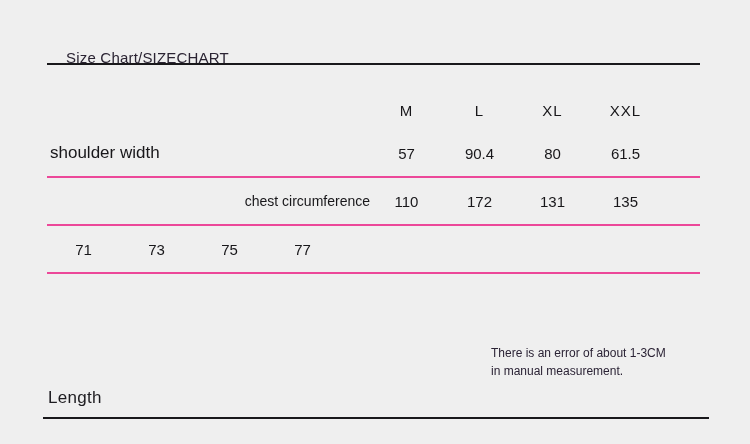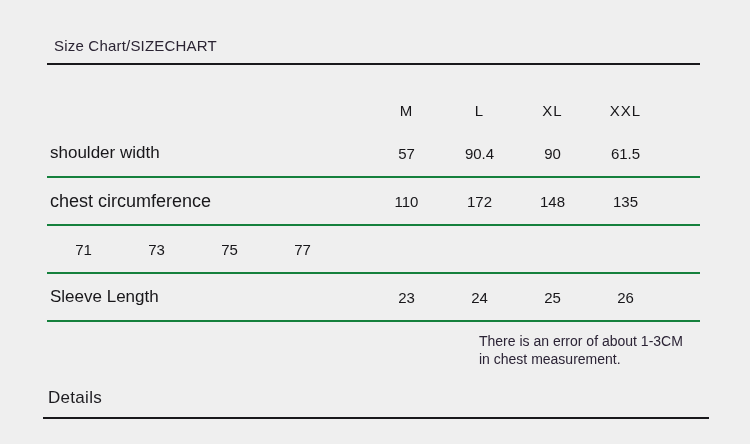--- a/index.html
+++ b/index.html
@@ -9,21 +9,21 @@
     height: 444px;
     background: #efefef;
     overflow: hidden;
     font-family: "Liberation Sans", "DejaVu Sans", sans-serif;
     color: #1a191c;
   }
   .sc-title {
     position: absolute;
     left: 50px;
     top: 34px;
-    margin: 4px;
+    margin: 16px;
     font-size: 15px;
     font-weight: 400;
     line-height: 16px;
     letter-spacing: 0.2px;
     color: #2b2433;
   }
   .rule {
     position: absolute;
     height: 2px;
     background: #19181b;
@@ -42,44 +42,44 @@
     height: 65px;
     align-items: flex-end;
     box-sizing: border-box;
     padding-bottom: 11px;
   }
   .drow {
     display: flex;
     height: 48px;
     align-items: center;
     box-sizing: border-box;
-    border-bottom: 2px solid #15803d;
+    border-bottom: 2px solid #ec4899;
   }
   .lcell {
     width: 323px;
     box-sizing: border-box;
     padding-left: 3px;
     font-size: 17px;
     color: #18171a;
   }
-  .drow.small-label .lcell { font-size: 18px; }
+  .drow.small-label .lcell { font-size: 14px; text-align: right; }
   .vcell {
     width: 73px;
     text-align: center;
     font-size: 15px;
     color: #18171a;
   }
   .hrow .vcell { letter-spacing: 1px; }
 
   .note {
     position: absolute;
     left: 475px;
     top: 328px;
-    margin: 4px;
-    font-size: 14px;
+    margin: 16px;
+    font-size: 12px;
     line-height: 18px;
     color: #2b2335;
   }
   .note span { display: block; }
 
   .details-title {
     position: absolute;
     left: 48px;
     top: 388px;
     margin: 0;
@@ -105,52 +105,45 @@
         <div class="vcell">M</div>
         <div class="vcell">L</div>
         <div class="vcell">XL</div>
         <div class="vcell">XXL</div>
       </div>
 
       <div class="drow">
         <div class="lcell">shoulder width</div>
         <div class="vcell">57</div>
         <div class="vcell">90.4</div>
-        <div class="vcell">90</div>
+        <div class="vcell">80</div>
         <div class="vcell">61.5</div>
       </div>
 
       <div class="drow small-label">
         <div class="lcell">chest circumference</div>
         <div class="vcell">110</div>
         <div class="vcell">172</div>
-        <div class="vcell">148</div>
+        <div class="vcell">131</div>
         <div class="vcell">135</div>
       </div>
 
       <div class="drow">
         <div class="vcell">71</div>
         <div class="vcell">73</div>
         <div class="vcell">75</div>
         <div class="vcell">77</div>
       </div>
 
-      <div class="drow">
-        <div class="lcell">Sleeve Length</div>
-        <div class="vcell">23</div>
-        <div class="vcell">24</div>
-        <div class="vcell">25</div>
-        <div class="vcell">26</div>
-      </div>
     </div>
 
     <p class="note">
       <span>There is an error of about 1-3CM</span>
-      <span>in chest measurement.</span>
+      <span>in manual measurement.</span>
     </p>
   </section>
 
   <section>
-    <h2 class="details-title">Details</h2>
+    <h2 class="details-title">Length</h2>
     <div class="rule rule-details"></div>
   </section>
 
 </div>
 
 </body></html>

